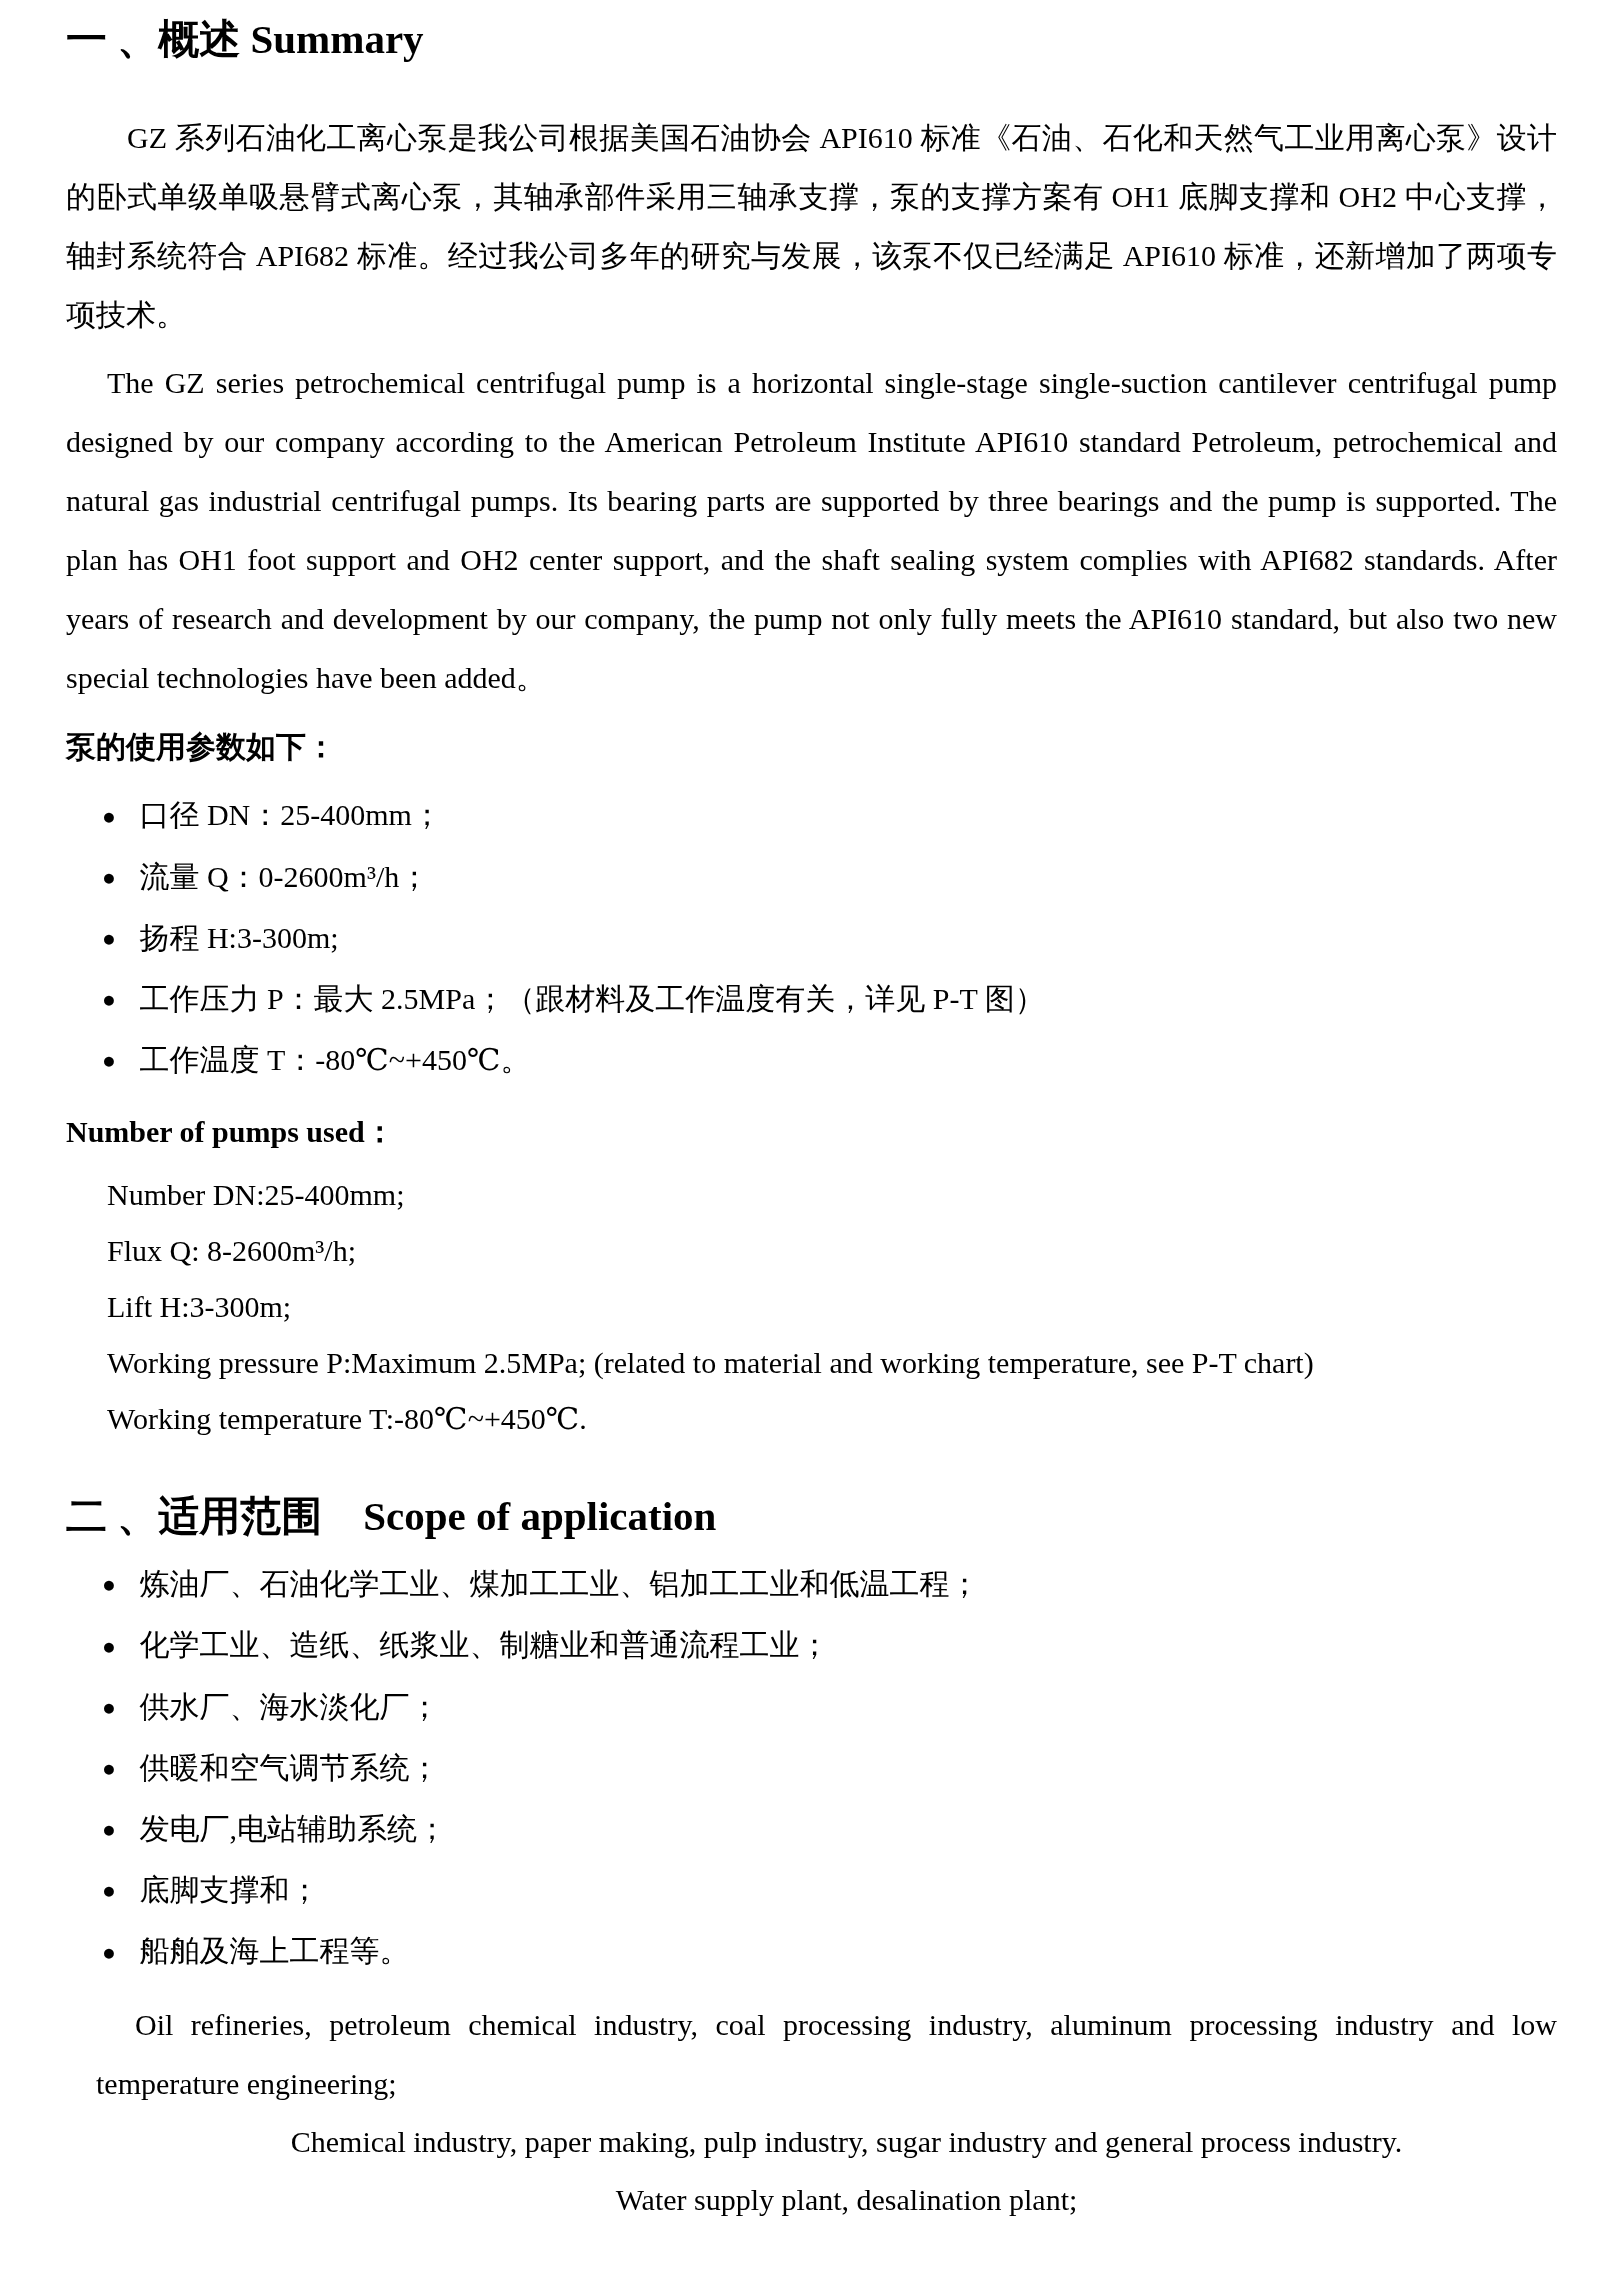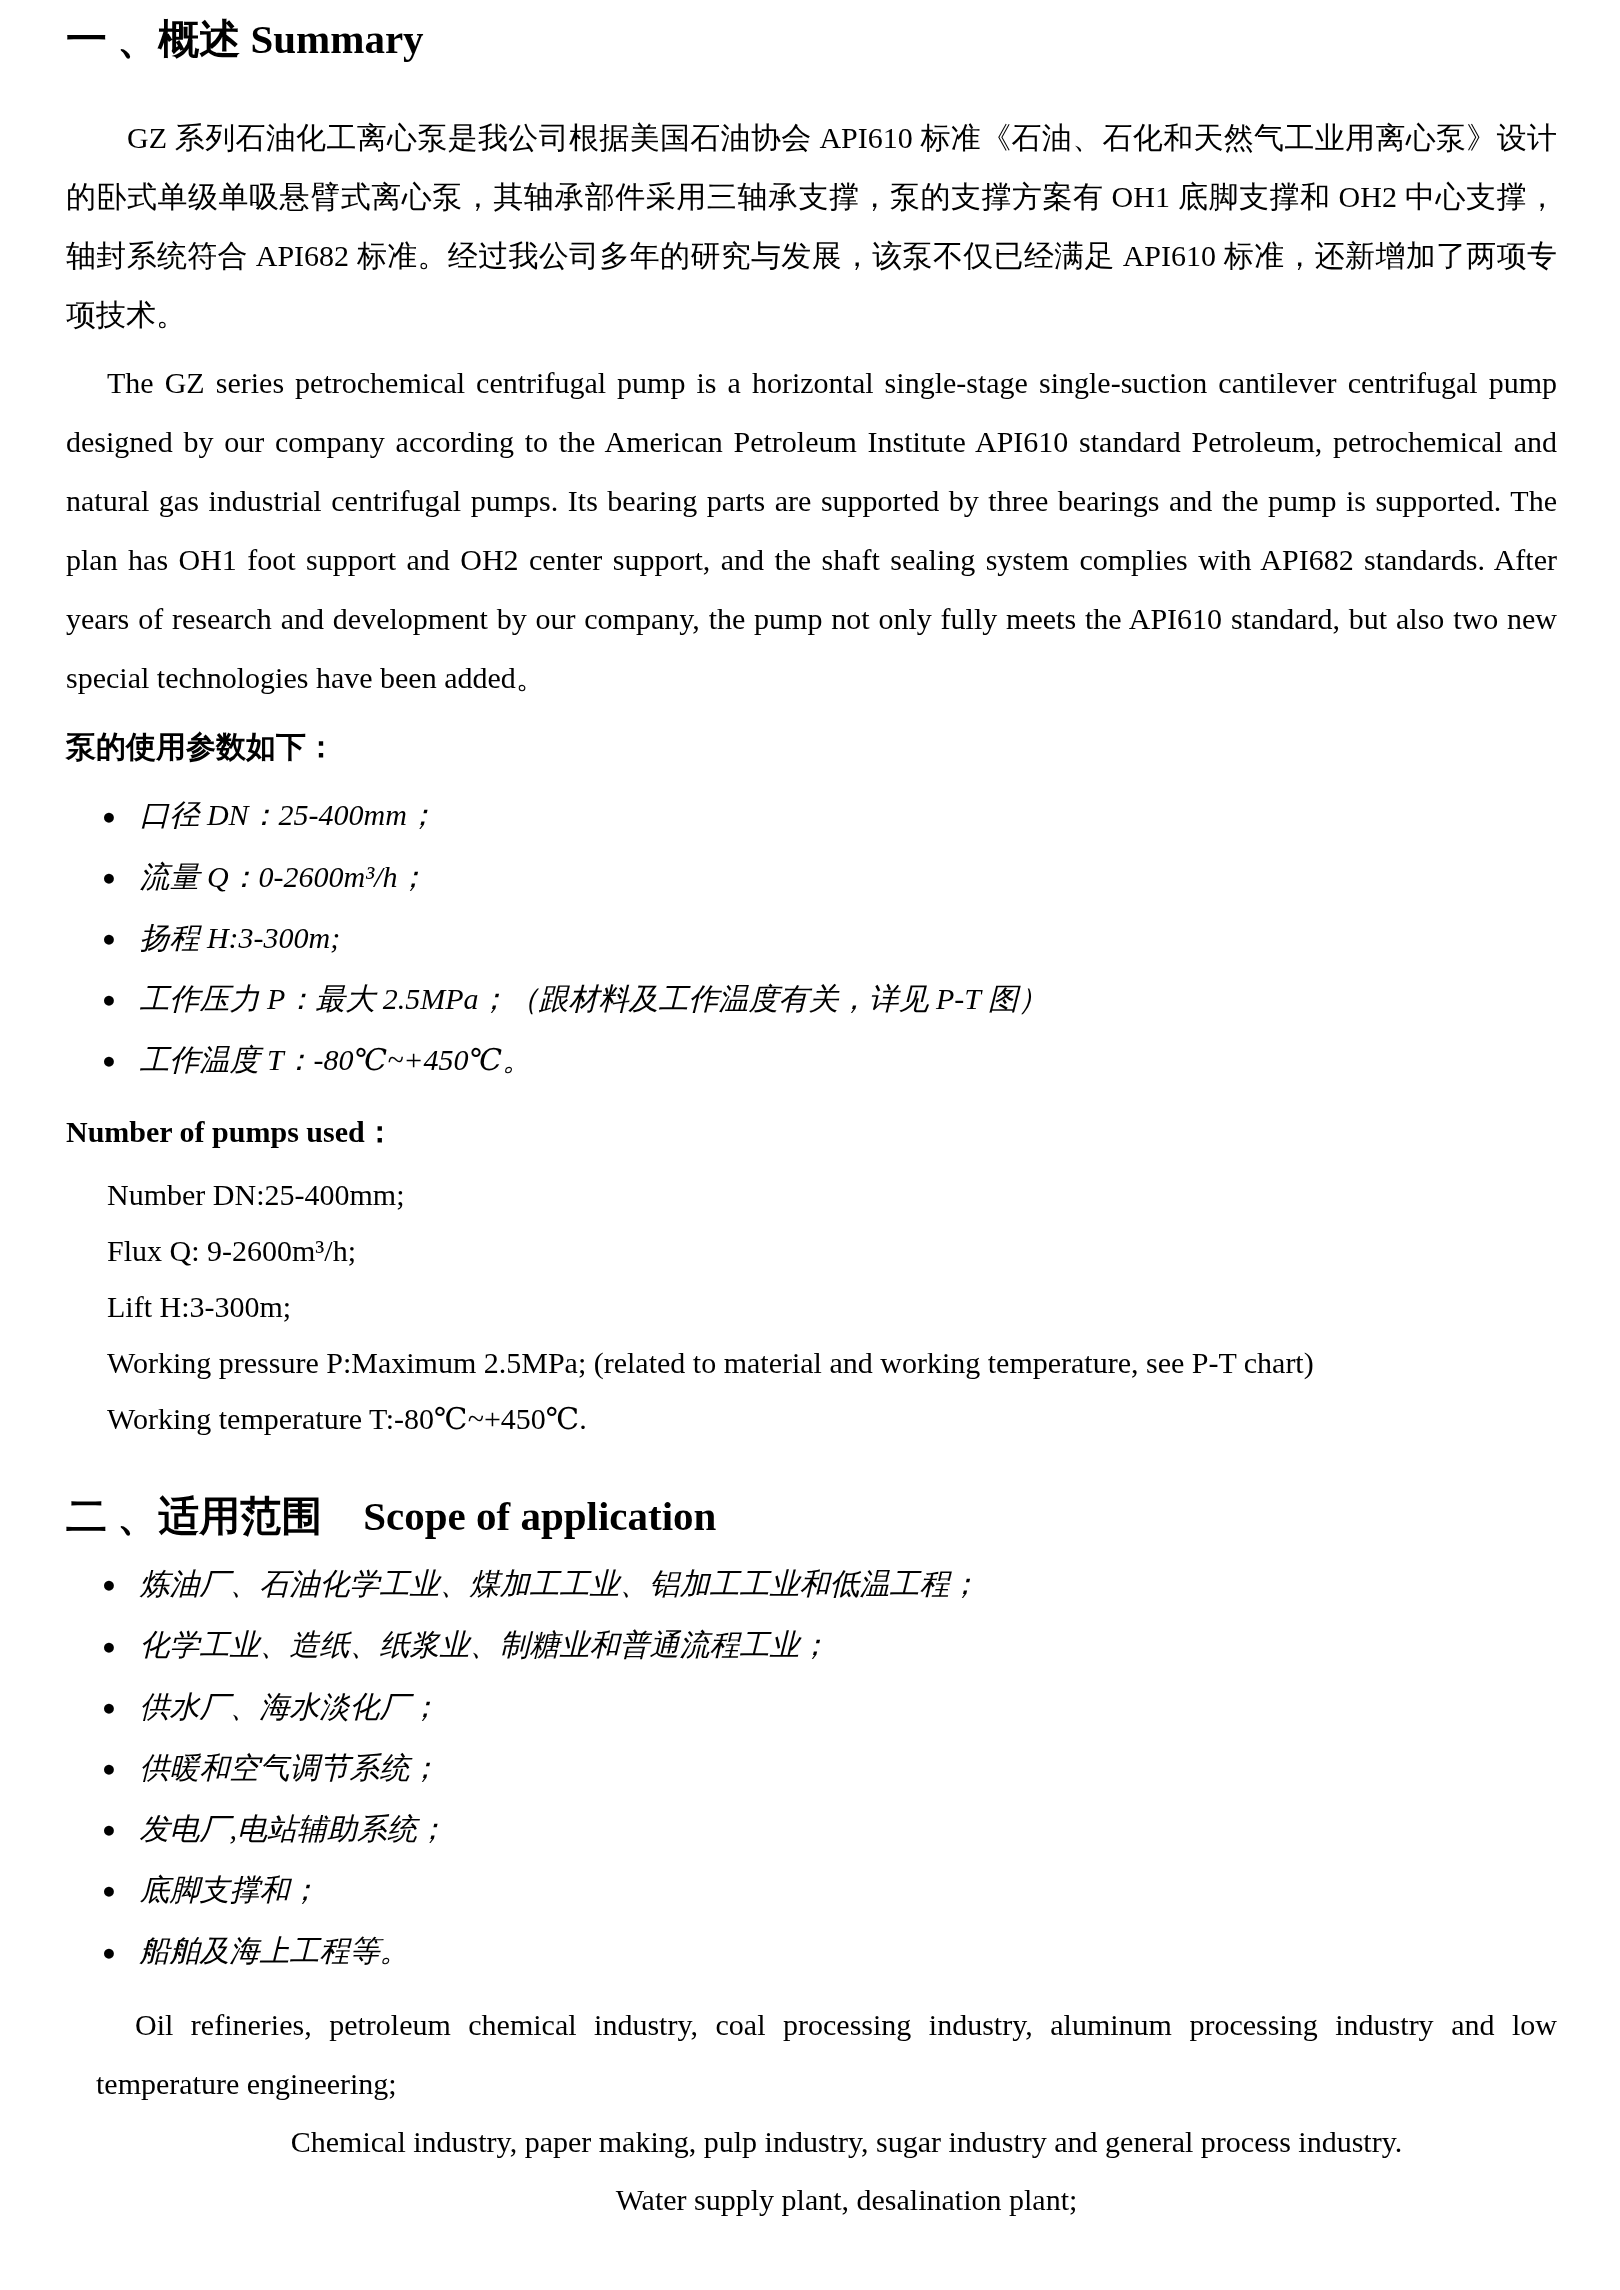--- a/index.html
+++ b/index.html
@@ -39,21 +39,20 @@
   .bold-line {
     font-size: 30px;
     font-weight: 700;
     line-height: 52px;
     margin-top: 14.3px;
   }
   .bullet-list {
     list-style: none;
     margin: 12.5px 0 0 0;
     padding: 0 0 0 36px;
-    font-style: italic;
   }
   .bullet-list li {
     font-size: 30px;
     line-height: 60px;
   }
   .bullet {
     display: inline-block;
     font-size: 23px;
     margin-right: 16px;
     vertical-align: 1.8px;
@@ -111,21 +110,21 @@
       <span class="bullet">●</span>
       <span class="li-text">工作温度 T：-80℃~+450℃。</span>
     </li>
     </ul>
 
   <p class="bold-line">Number of pumps used：</p>
 
   <div class="en-params">
 
   <p class="en-param-line">Number DN:25-400mm;</p>
-      <p class="en-param-line">Flux Q: 9-2600m³/h;</p>
+      <p class="en-param-line">Flux Q: 8-2600m³/h;</p>
       <p class="en-param-line">Lift H:3-300m;</p>
       <p class="en-param-line">Working pressure P:Maximum 2.5MPa; (related to material and working temperature, see P-T chart)</p>
       <p class="en-param-line">Working temperature T:-80℃~+450℃.</p>
     </div>
 
   <h1 class="h1 sec2-title">二 、适用范围　Scope of application</h1>
 
   <ul class="bullet-list">
 
   <li>

